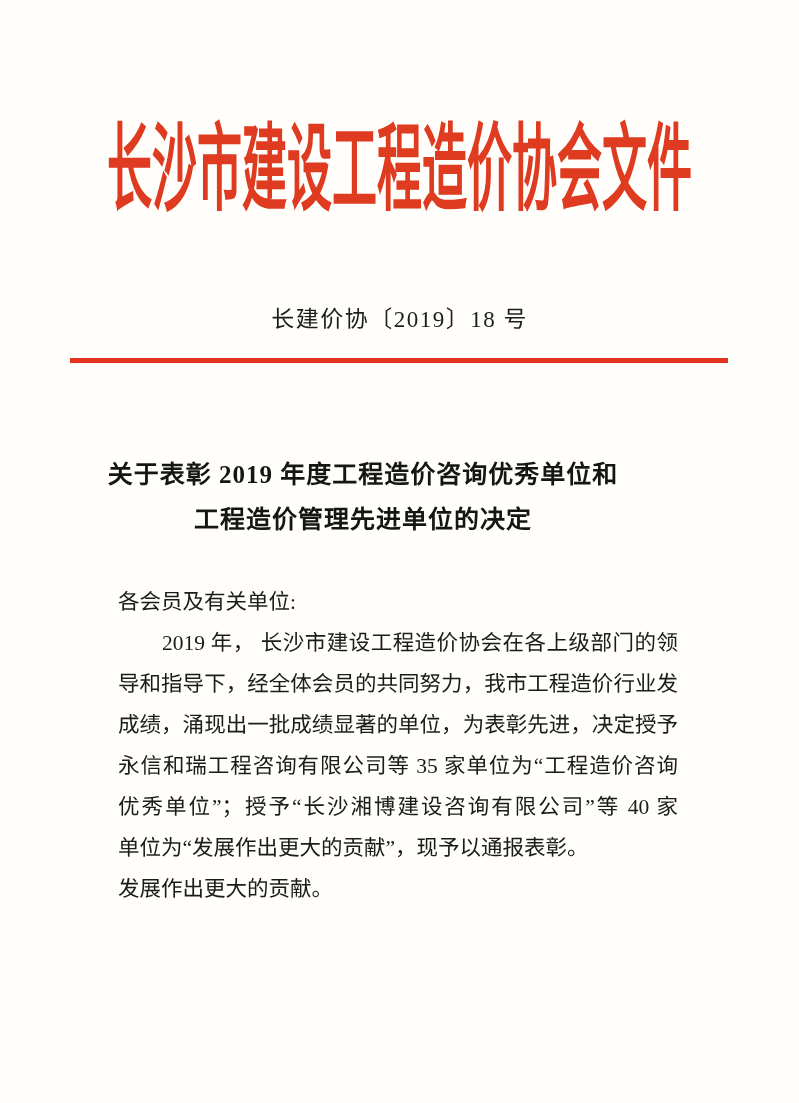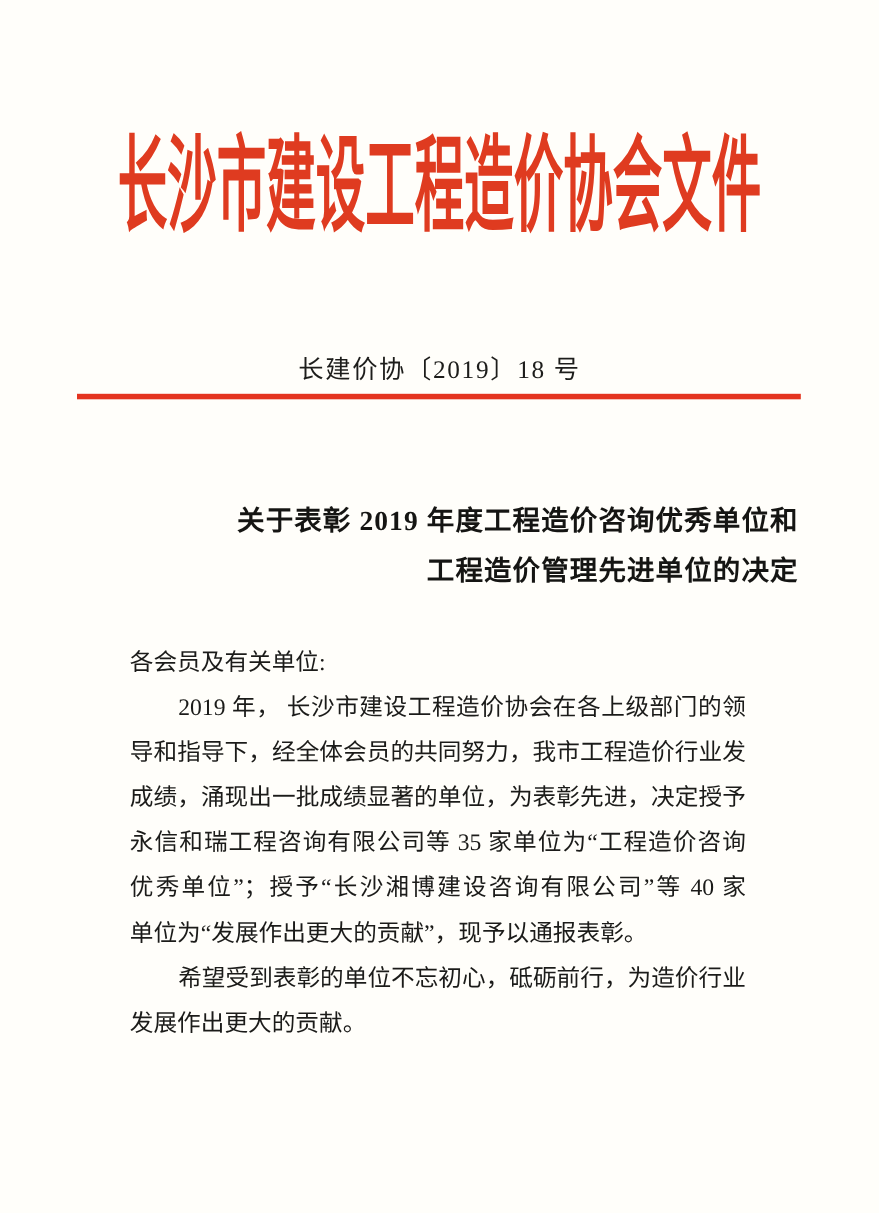--- a/index.html
+++ b/index.html
@@ -45,21 +45,21 @@
     letter-spacing:0px;
     white-space:nowrap;
     color:var(--red-text);
     transform:scaleY(2.12);
     transform-origin:center center;
     font-family:"Liberation Serif","DejaVu Serif",serif;
   }
   
   .doc-number{
     position:absolute;
-    top:317px;
+    top:300px;
     left:0;
     width:799px;
     text-align:center;
     font-size:23px;
     letter-spacing:1.5px;
     color:var(--ink);
     white-space:nowrap;
   }
   
   .red-rule{
@@ -69,21 +69,21 @@
     width:658px;
     height:5px;
     background:var(--red-rule);
   }
   
   .doc-title{
     position:absolute;
     top:452px;
     left:0;
     width:726px;
-    text-align:right;
+    text-align:center;
     font-weight:bold;
     font-size:25px;
     line-height:45px;
     letter-spacing:1px;
     color:#151513;
   }
   
   .body-text{
     position:absolute;
     top:582px;
@@ -129,17 +129,16 @@
 
   <div class="body-text">
 
   <div class="body-line no-justify">各会员及有关单位:</div>
       <div class="body-line indent">2019 年， 长沙市建设工程造价协会在各上级部门的领</div>
       <div class="body-line">导和指导下，经全体会员的共同努力，我市工程造价行业发</div>
       <div class="body-line">成绩，涌现出一批成绩显著的单位，为表彰先进，决定授予</div>
       <div class="body-line">永信和瑞工程咨询有限公司等 35 家单位为“工程造价咨询</div>
       <div class="body-line">优秀单位”；授予“长沙湘博建设咨询有限公司”等 40 家</div>
       <div class="body-line no-justify">单位为“发展作出更大的贡献”，现予以通报表彰。</div>
-      <div class="body-line indent">希望受到表彰的单位不忘初心，砥砺前行，为造价行业</div>
       <div class="body-line no-justify">发展作出更大的贡献。</div>
     </div>
 
 </div>
 
 </body></html>

